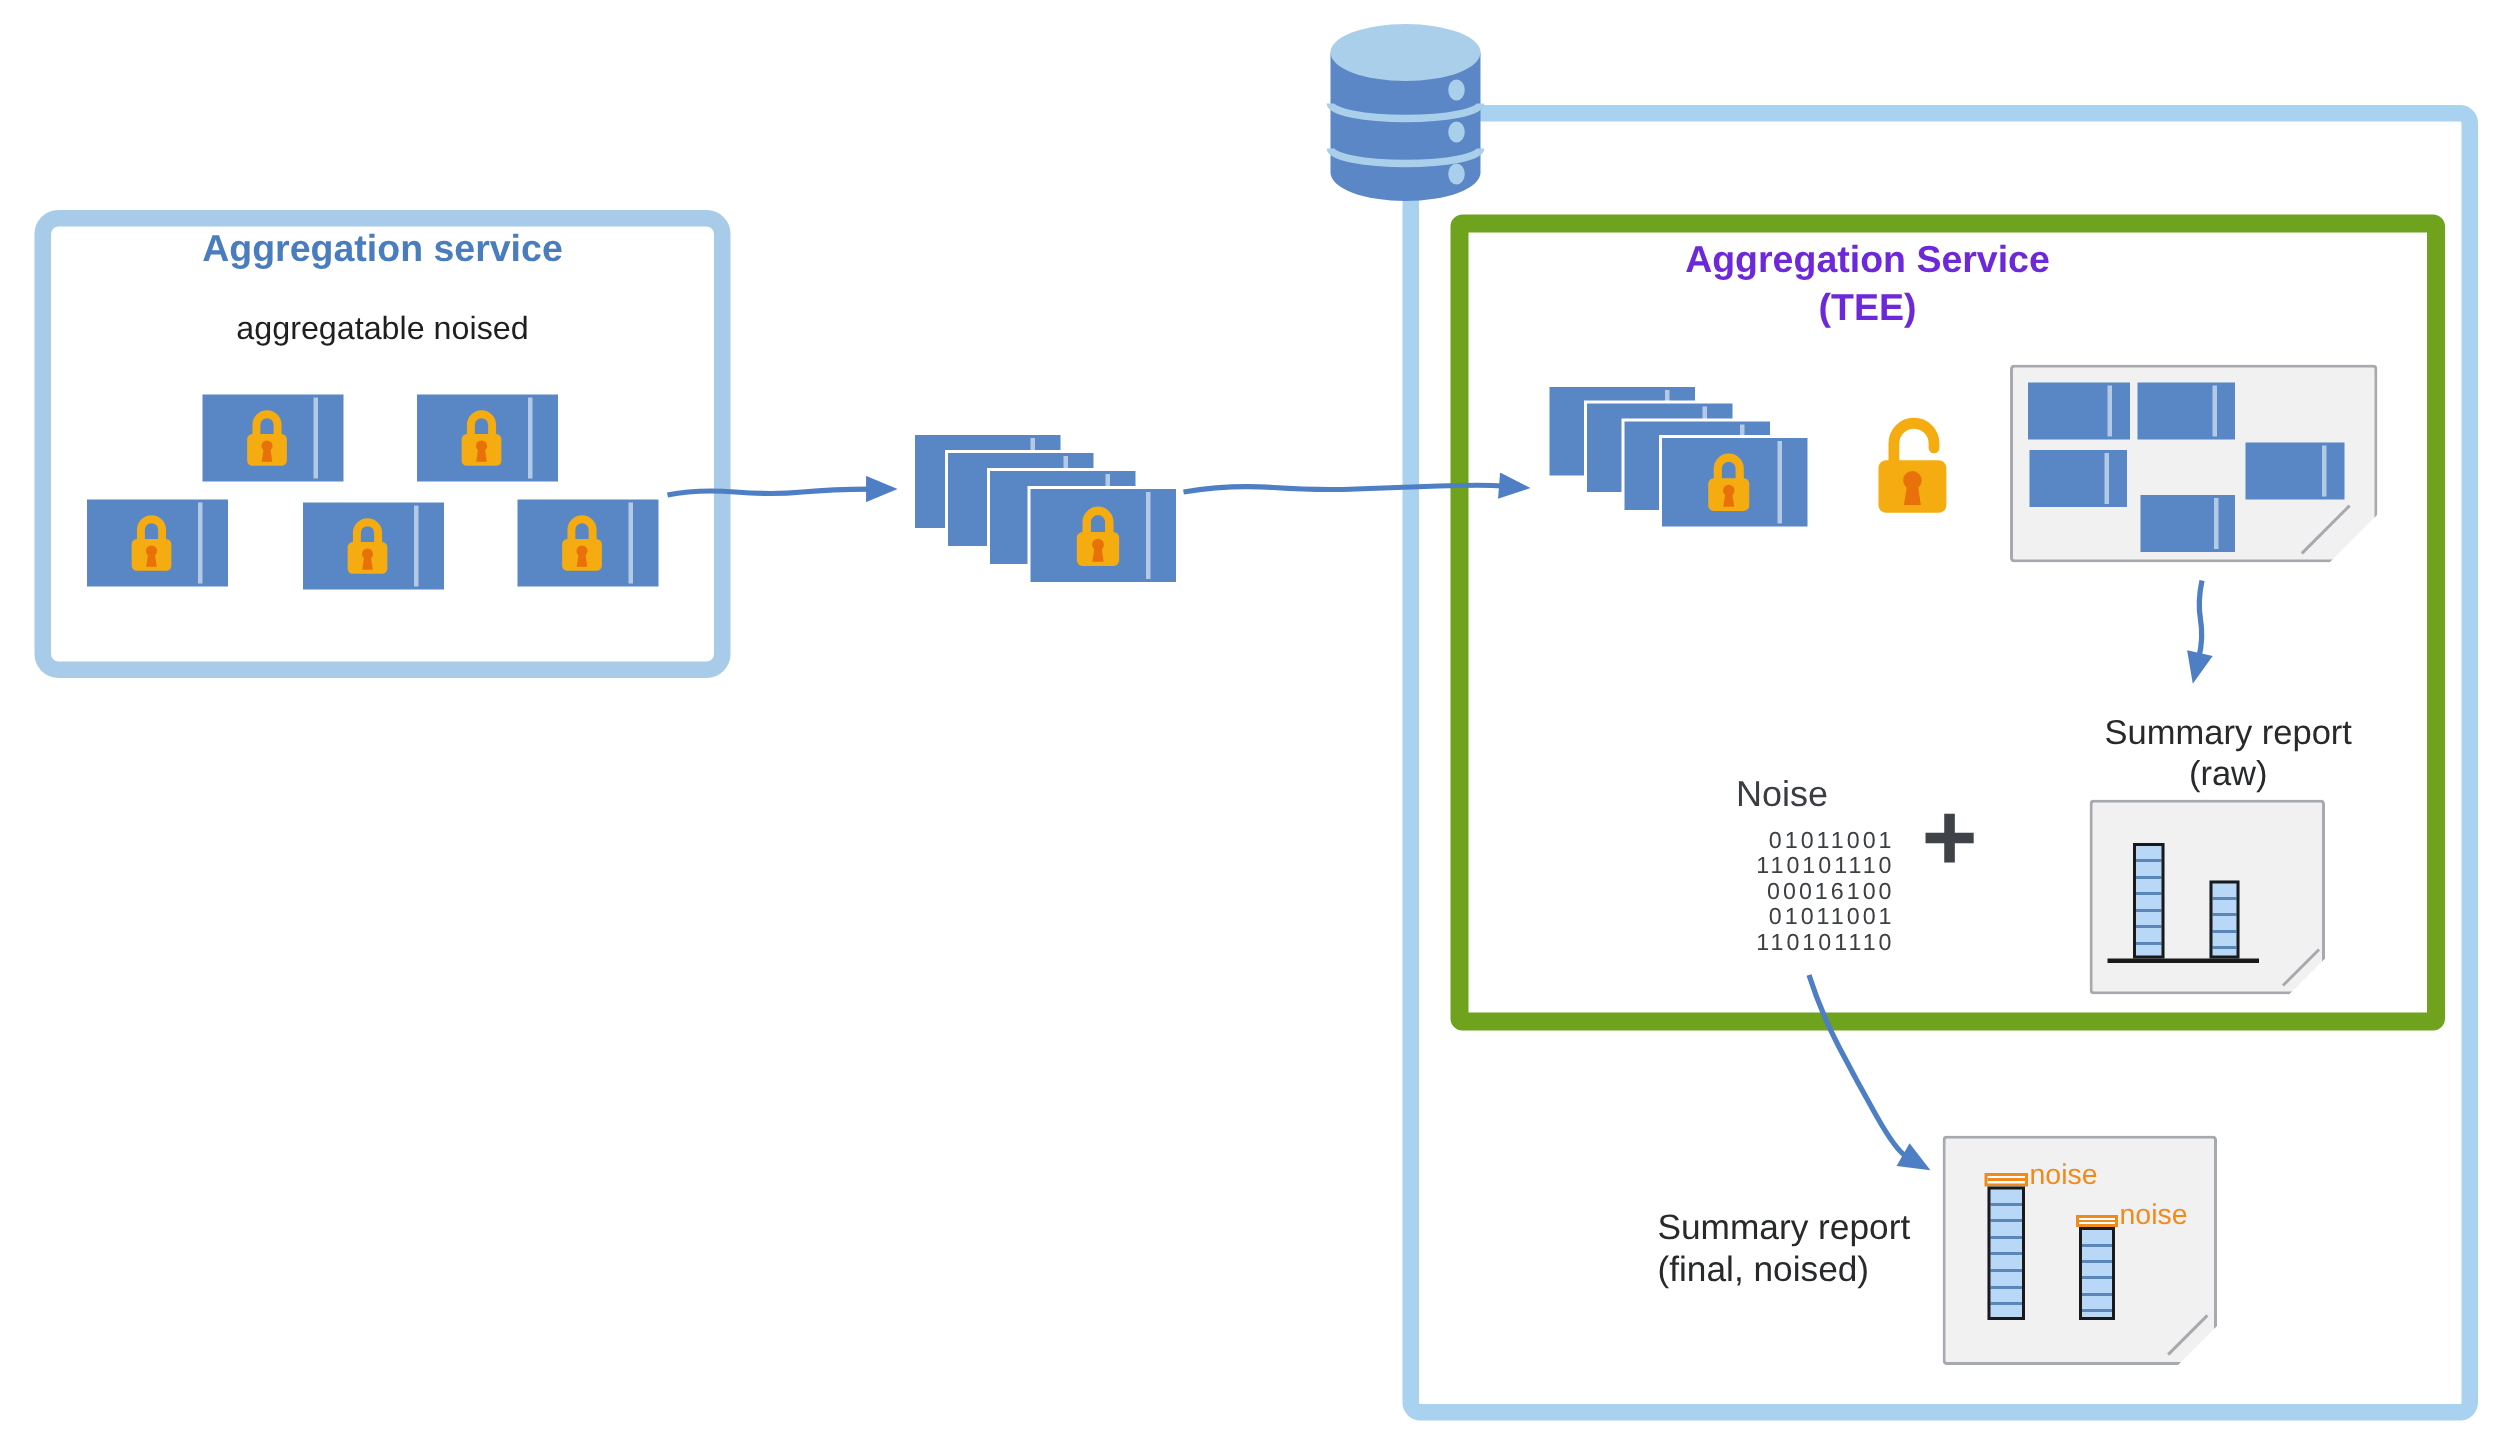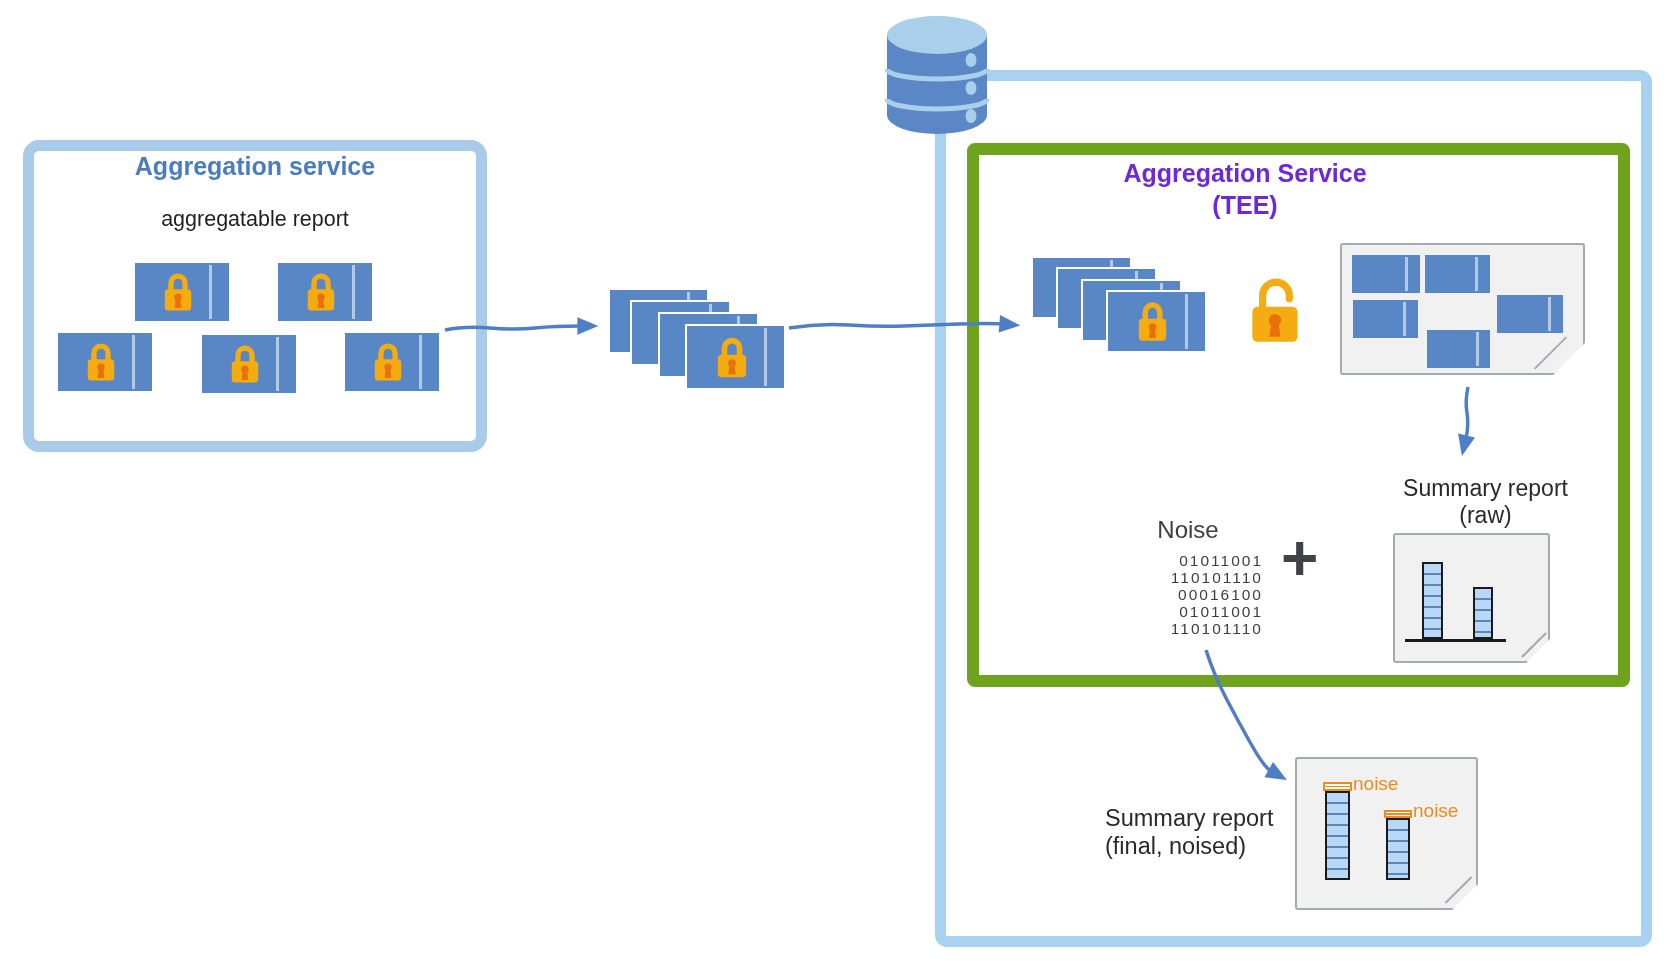--- a/index.html
+++ b/index.html
@@ -42,21 +42,21 @@
 
   .arrow{fill:none;stroke:#4E7FC4;stroke-width:3.5;marker-end:url(#ah);}
 </style>
 </head>
 <body>
 
 <div class="canvas">
 
   <div class="abs collection-box" style="left:23px;top:140px;width:442px;height:290px;"></div>
   <div class="abs blue-title" style="left:40px;top:152px;width:430px;">Aggregation service</div>
-  <div class="abs plain" style="left:40px;top:207px;width:430px;">aggregatable report</div>
+  <div class="abs plain" style="left:40px;top:207px;width:430px;">aggregatable noised</div>
 
   <div class="abs report" style="left:135px;top:263px;width:94px;height:58px;">
     <svg width="30" height="42" viewBox="0 0 34 46" style="margin-right:8px;">
       <path d="M9 22 V13 a8 8 0 0 1 16 0 V22" fill="none" stroke="#F5AC11" stroke-width="6"></path>
       <rect x="2" y="20" width="30" height="24" rx="4" fill="#F5AC11"></rect>
       <circle cx="17" cy="29" r="4.2" fill="#E8710A"></circle>
       <path d="M14.5 31 L19.5 31 L21 41 L13 41 Z" fill="#E8710A"></path>
     </svg>
   </div>
   <div class="abs report" style="left:278px;top:263px;width:94px;height:58px;">

